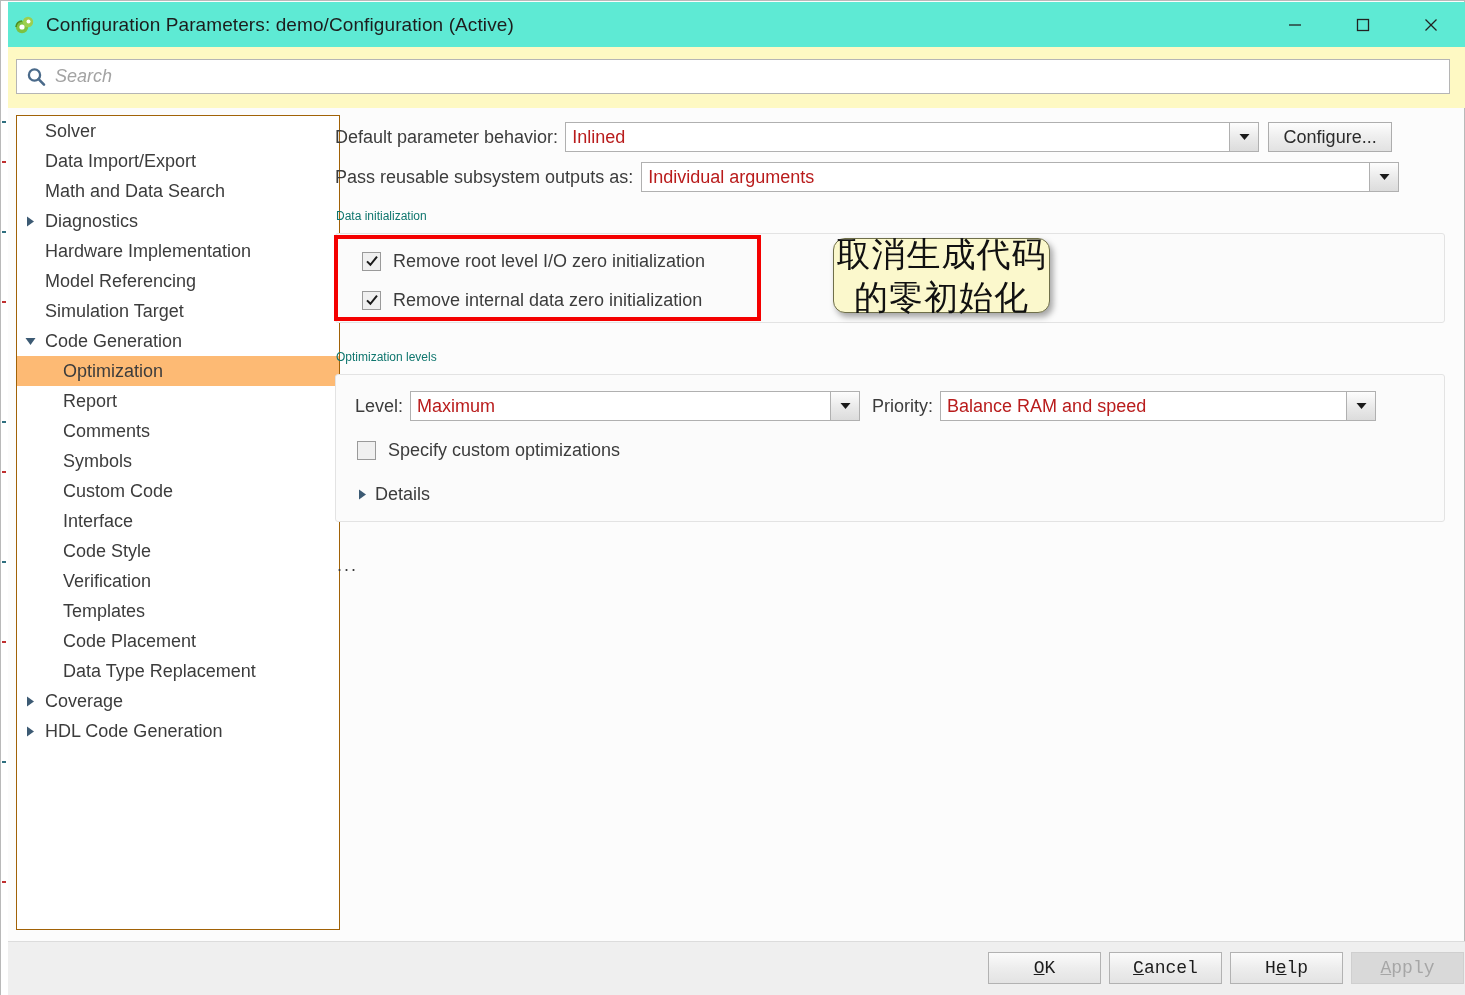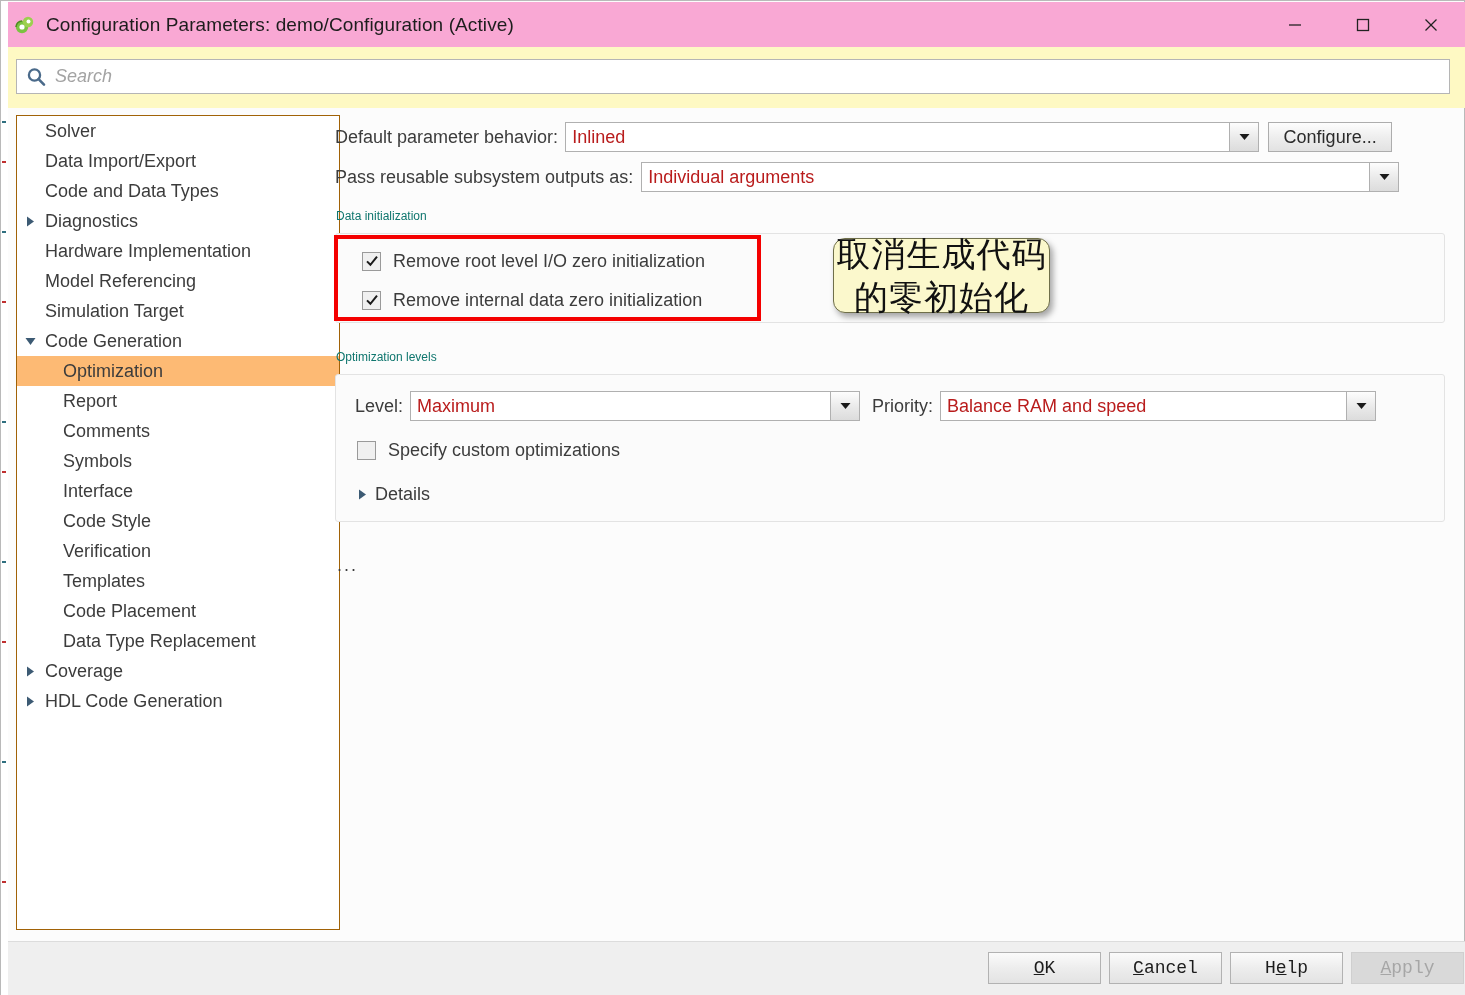--- a/index.html
+++ b/index.html
@@ -43,21 +43,21 @@
     width: 4px;
     height: 2px;
   }
 
   
   #titlebar {
     position: absolute;
     left: 1px; top: 1px;
     width: 1463px;
     height: 45px;
-    background: #f9a8d4;
+    background: #5eead4;
     display: flex;
     align-items: center;
   }
   #app-icon {
     margin-left: 12px;
     width: 22px; height: 22px;
     position: relative;
   }
   #title-text {
     margin-left: 10px;
@@ -382,21 +382,21 @@
         <div class="tree-item lvl0">
           <span class="tw"></span>
           <span class="tree-label">Solver</span>
         </div>
         <div class="tree-item lvl0">
           <span class="tw"></span>
           <span class="tree-label">Data Import/Export</span>
         </div>
         <div class="tree-item lvl0">
           <span class="tw"></span>
-          <span class="tree-label">Code and Data Types</span>
+          <span class="tree-label">Math and Data Search</span>
         </div>
         <div class="tree-item lvl0">
           <span class="tw">
             <svg class="tri-right" width="9" height="11" viewBox="0 0 9 11">
               <polygon points="1,0.5 8,5.5 1,10.5" fill="#3c5a73"></polygon>
             </svg>
           </span>
           <span class="tree-label">Diagnostics</span>
         </div>
         <div class="tree-item lvl0">
@@ -427,20 +427,24 @@
           <span class="tw"></span>
           <span class="tree-label">Report</span>
         </div>
         <div class="tree-item lvl1">
           <span class="tw"></span>
           <span class="tree-label">Comments</span>
         </div>
         <div class="tree-item lvl1">
           <span class="tw"></span>
           <span class="tree-label">Symbols</span>
+        </div>
+        <div class="tree-item lvl1">
+          <span class="tw"></span>
+          <span class="tree-label">Custom Code</span>
         </div>
         <div class="tree-item lvl1">
           <span class="tw"></span>
           <span class="tree-label">Interface</span>
         </div>
         <div class="tree-item lvl1">
           <span class="tw"></span>
           <span class="tree-label">Code Style</span>
         </div>
         <div class="tree-item lvl1">

